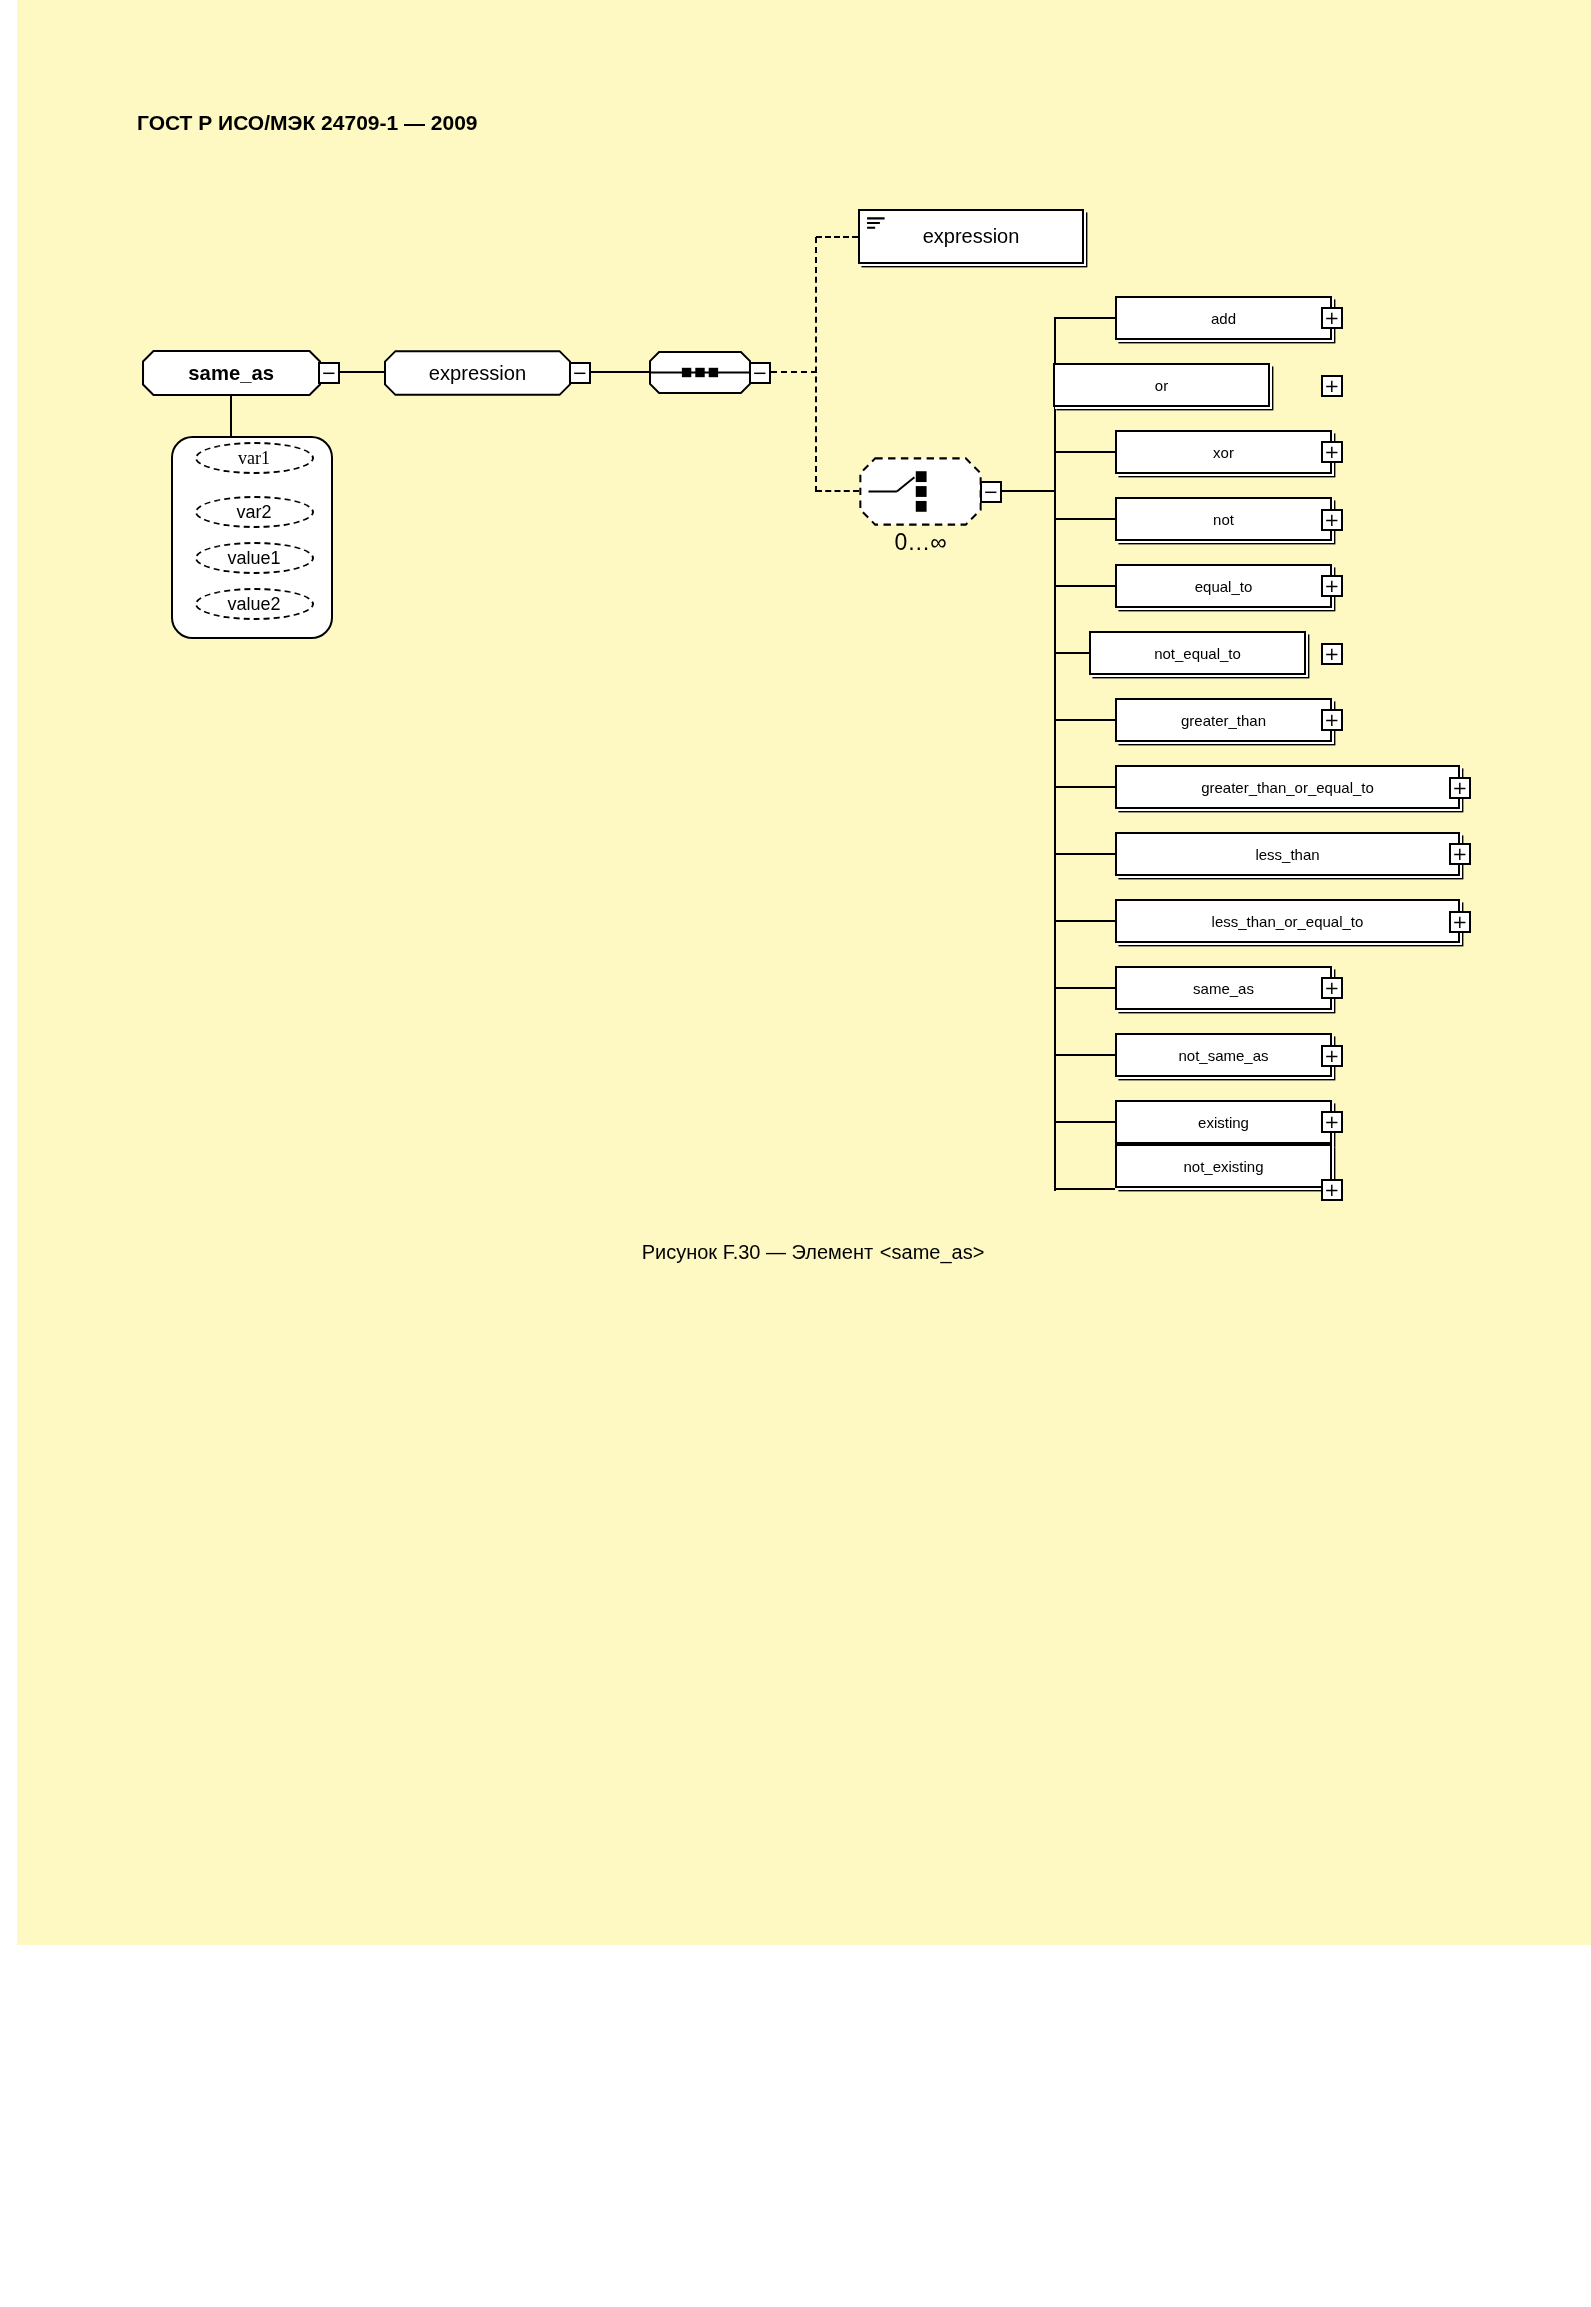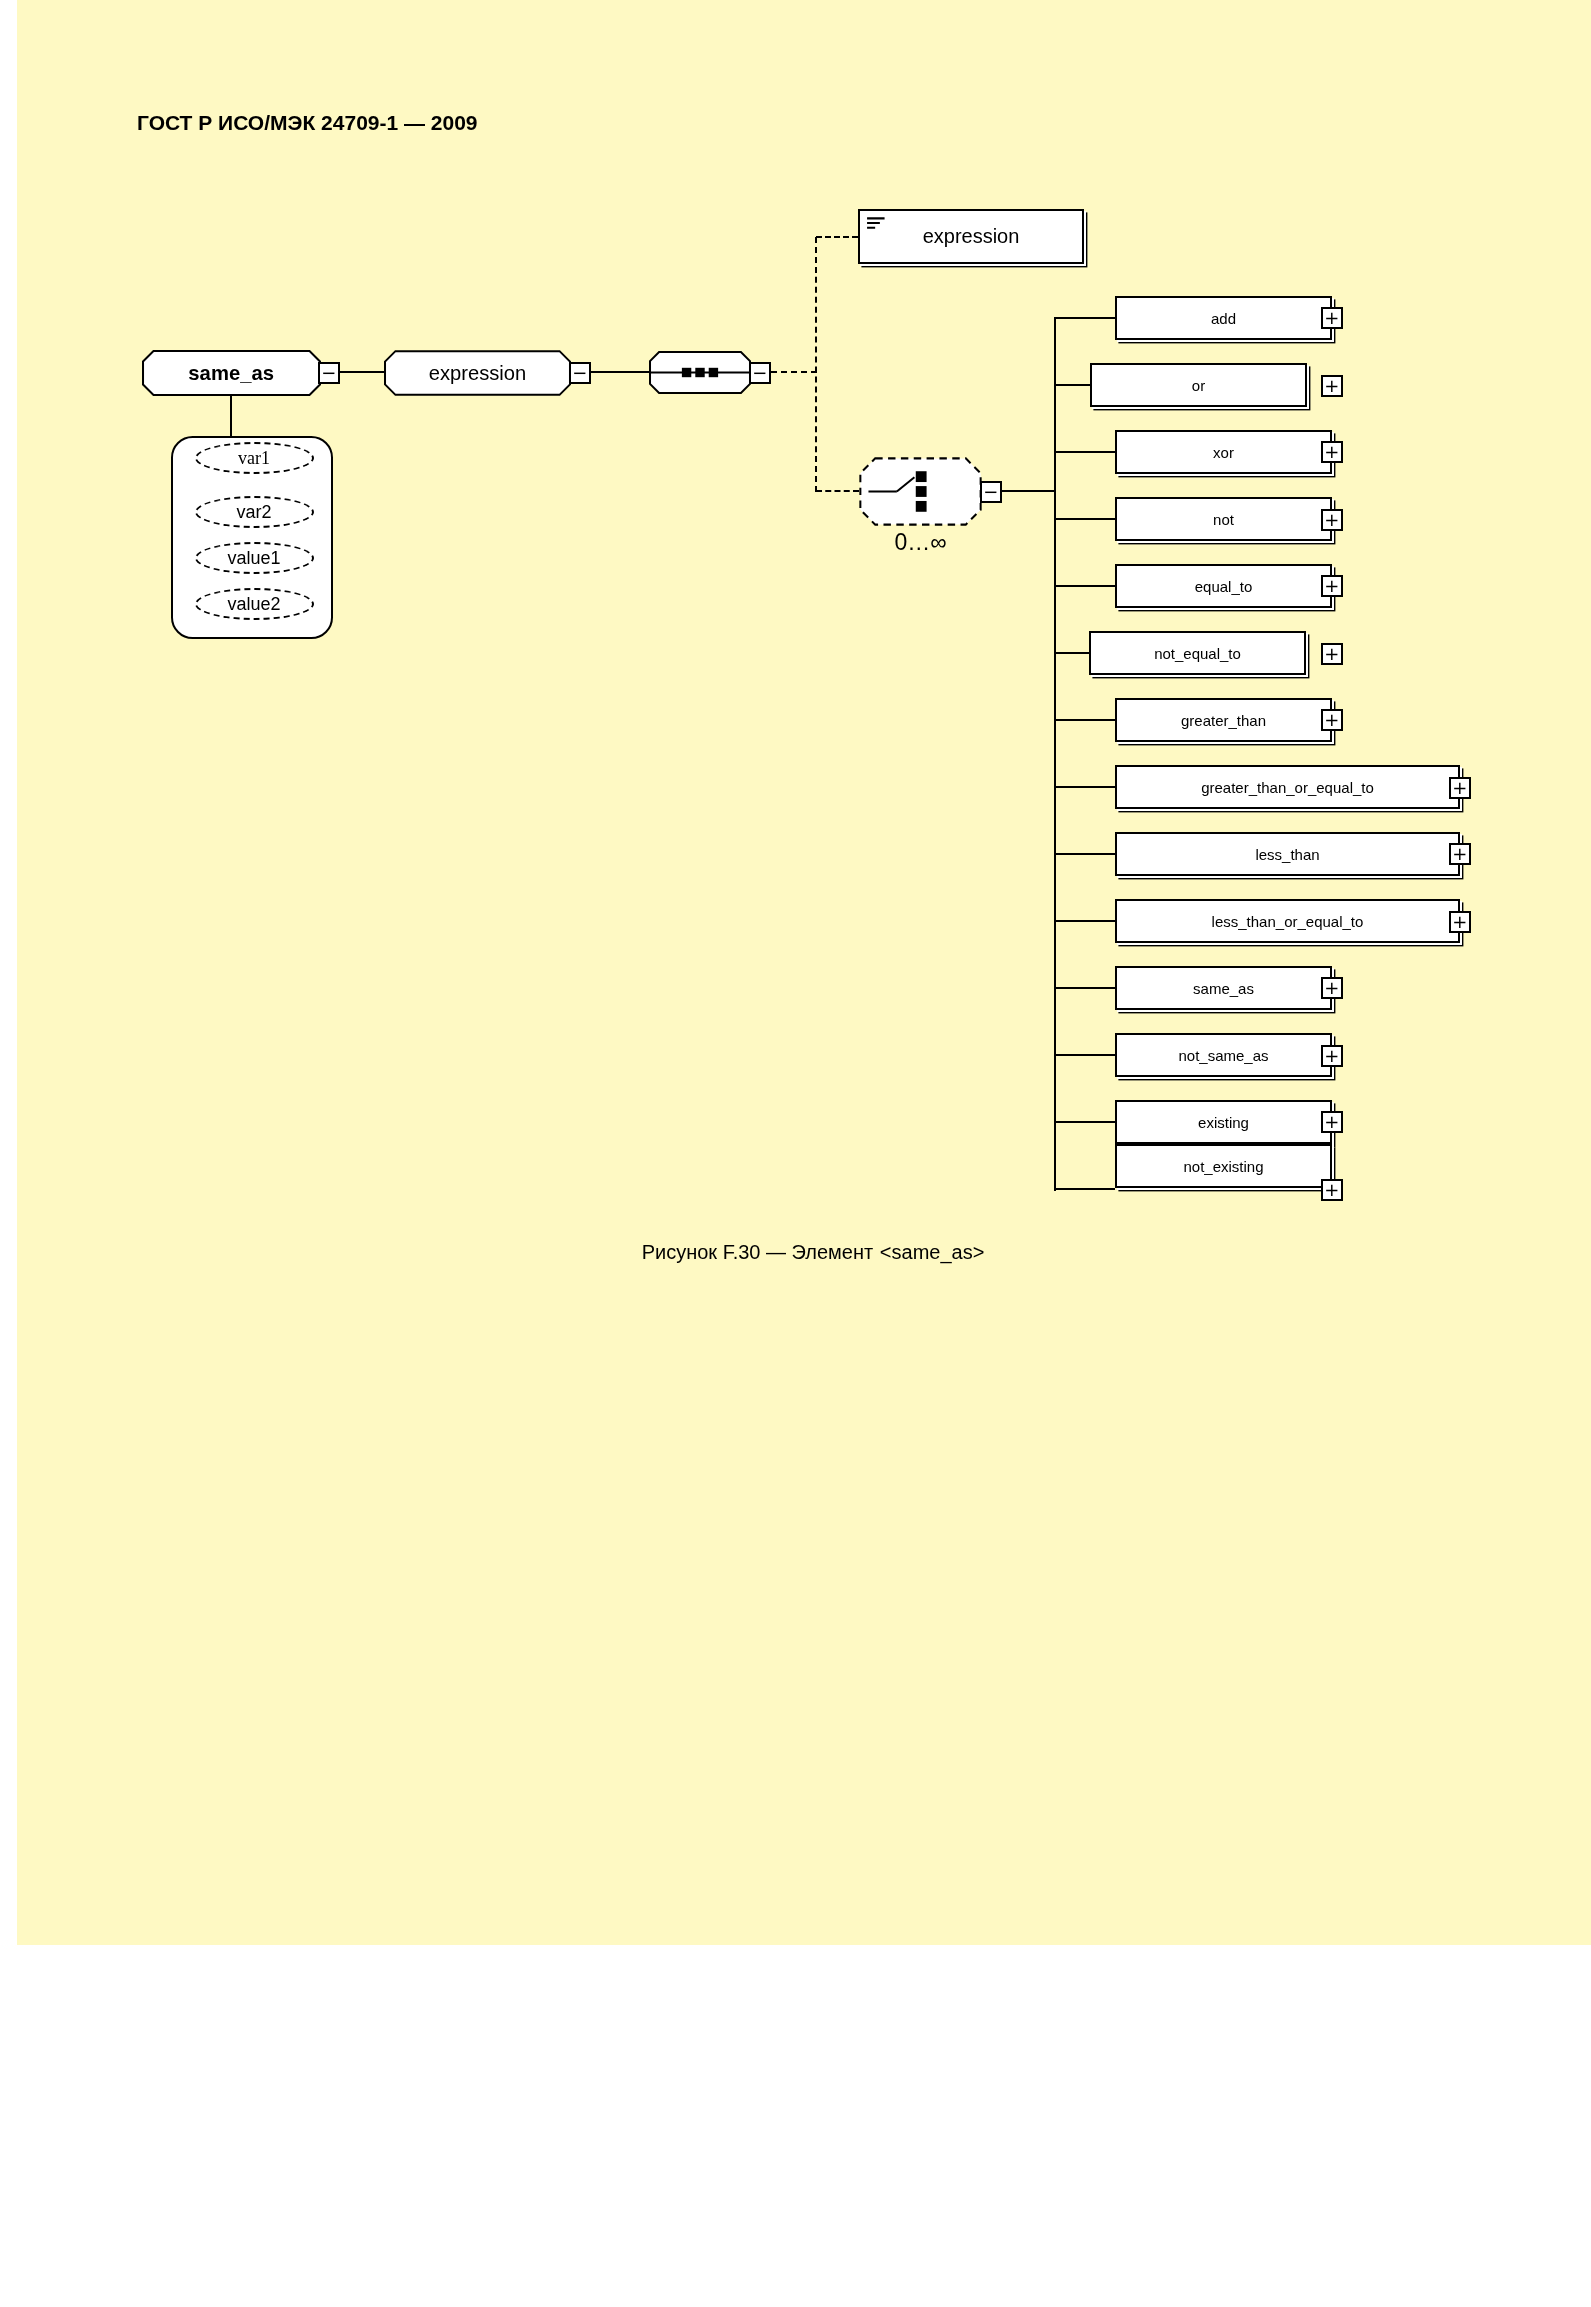--- a/index.html
+++ b/index.html
@@ -115,21 +115,21 @@
     <div class="hline" style="left:984px; top:490px; width:55px;"></div>
     <div class="vline" style="left:1037px; top:317px; height:874px;"></div>
 
     <div id="children-layer">
         <div class="hline" style="left: 1037px; top: 317px; width: 61px;"></div>
         <div class="child-box" style="left: 1098px; top: 296px; width: 217px;">
           <span>add</span>
         </div>
         <div class="pm" style="left: 1304px; top: 307px;">+</div>
         <div class="hline" style="left: 1037px; top: 384px; width: 61px;"></div>
-        <div class="child-box" style="left: 1073px; top: 363px; width: 217px;">
+        <div class="child-box" style="left: 1036px; top: 363px; width: 217px;">
           <span>or</span>
         </div>
         <div class="pm" style="left: 1304px; top: 375px;">+</div>
         <div class="hline" style="left: 1037px; top: 451px; width: 61px;"></div>
         <div class="child-box" style="left: 1098px; top: 430px; width: 217px;">
           <span>xor</span>
         </div>
         <div class="pm" style="left: 1304px; top: 441px;">+</div>
         <div class="hline" style="left: 1037px; top: 518px; width: 61px;"></div>
         <div class="child-box" style="left: 1098px; top: 497px; width: 217px;">

